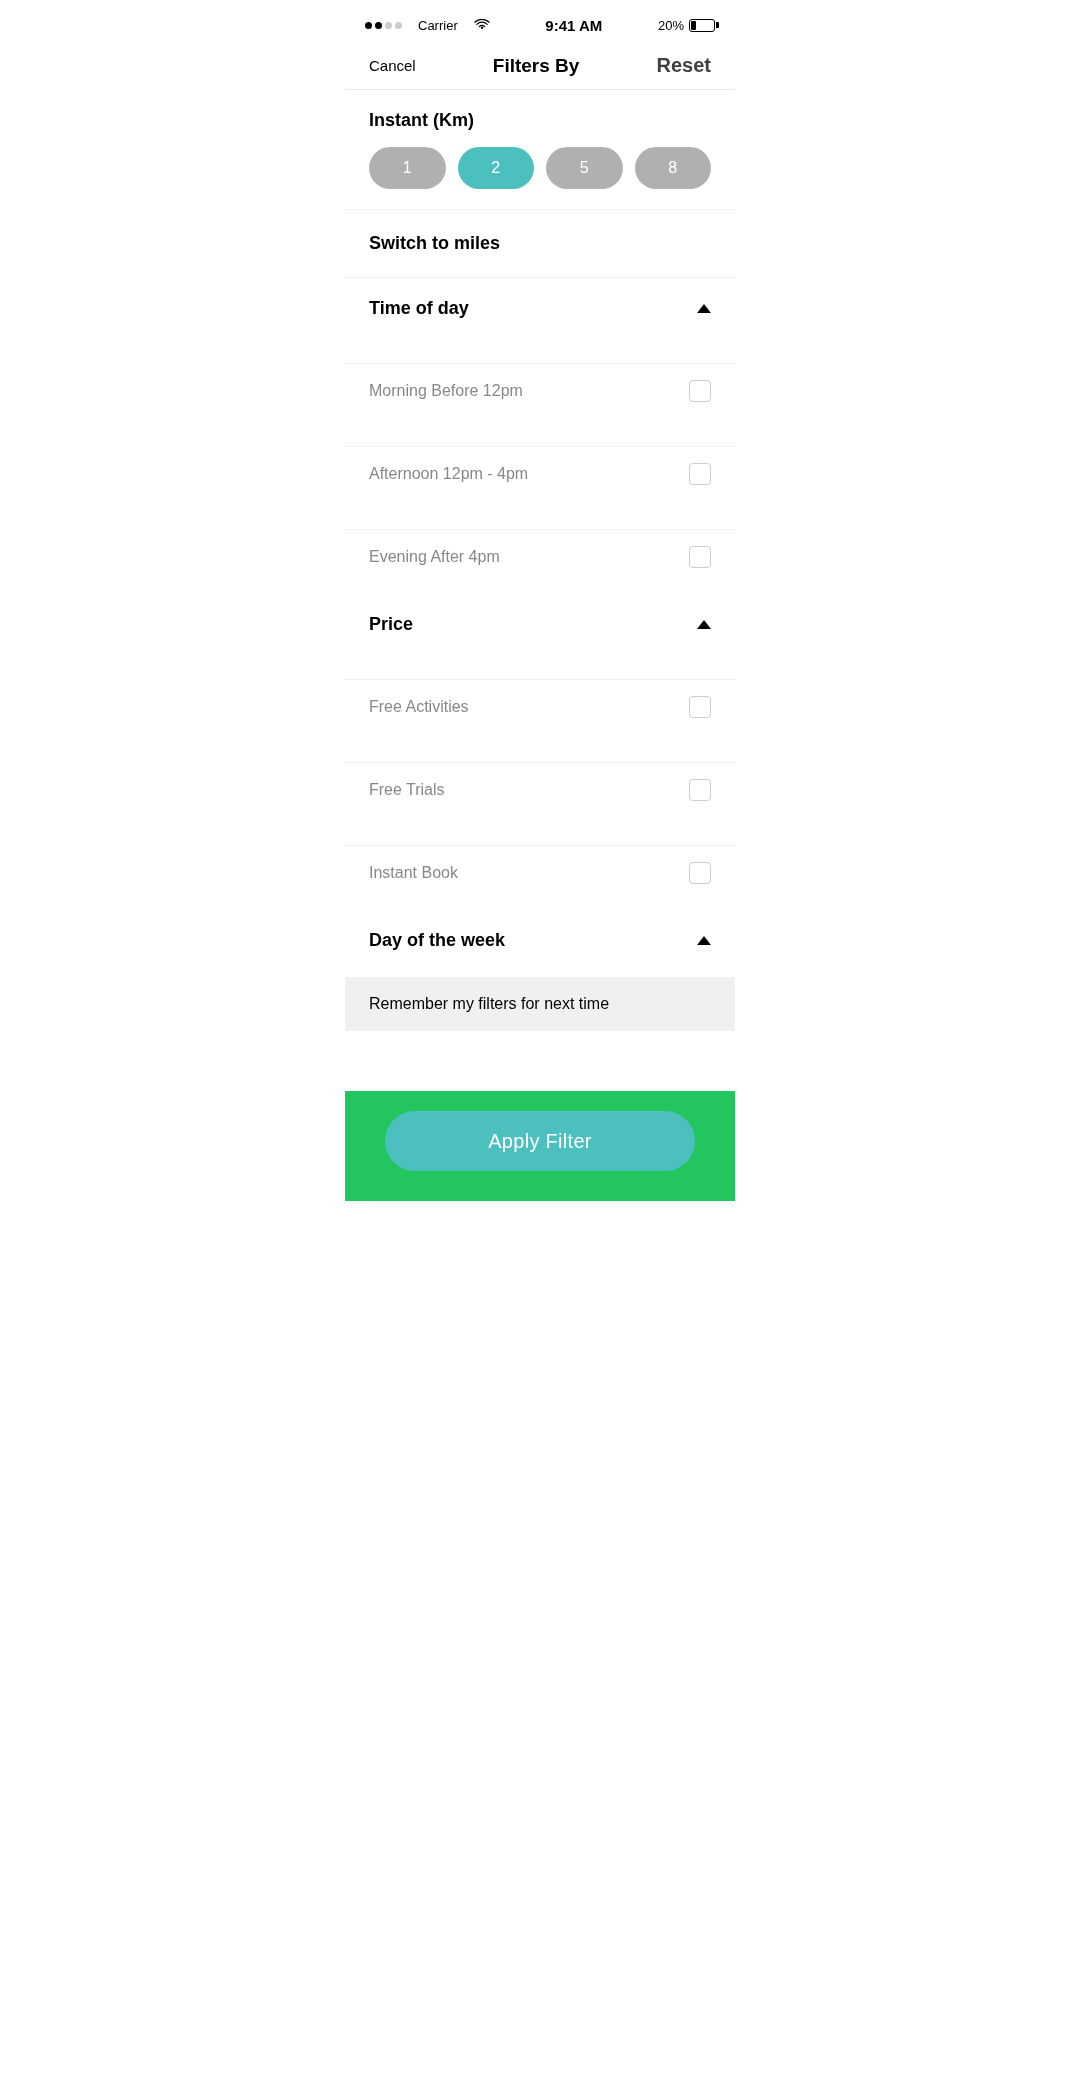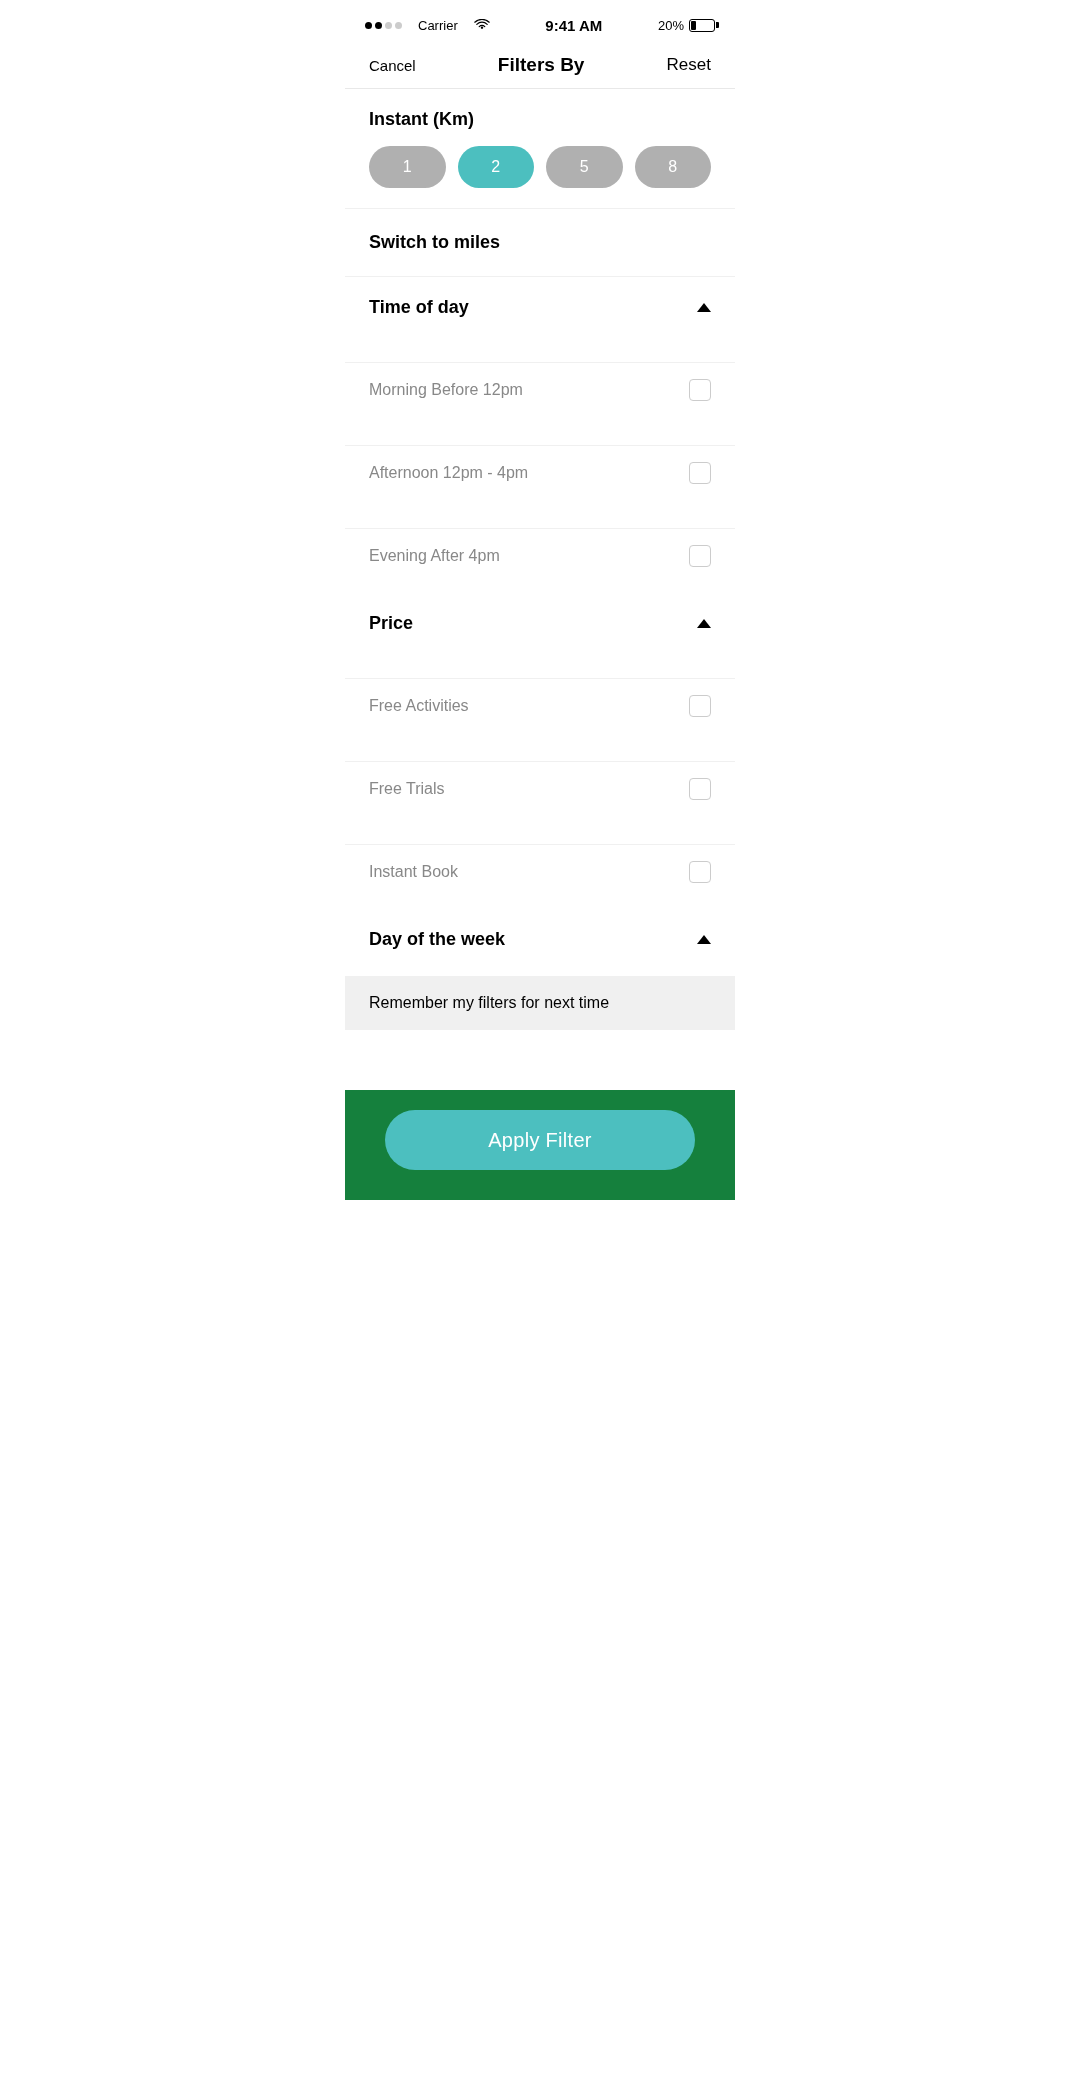--- a/index.html
+++ b/index.html
@@ -117,23 +117,24 @@
       cursor: pointer;
     }
 
     .nav-title {
       font-size: 19px;
       font-weight: 700;
       color: #000;
     }
 
     .nav-reset {
-      font-size: 17px;
-      color: #000000;
-      cursor: pointer;
+      font-size: 20px;
+      color: #404040;
+      cursor: pointer;
+      font-weight: bold;
     }
 
     
     .section {
       padding: 20px 24px 0 24px;
     }
 
     .section-title {
       font-size: 18px;
       font-weight: 700;
@@ -246,21 +247,21 @@
     }
 
     
     .spacer {
       height: 60px;
     }
 
     
     .apply-btn-container {
       padding: 20px 40px 30px 40px;
-      background: #15803d;
+      background: #22c55e;
     }
 
     .apply-btn {
       width: 100%;
       height: 60px;
       border-radius: 30px;
       background: #4cbfbf;
       border: none;
       color: #fff;
       font-size: 20px;

